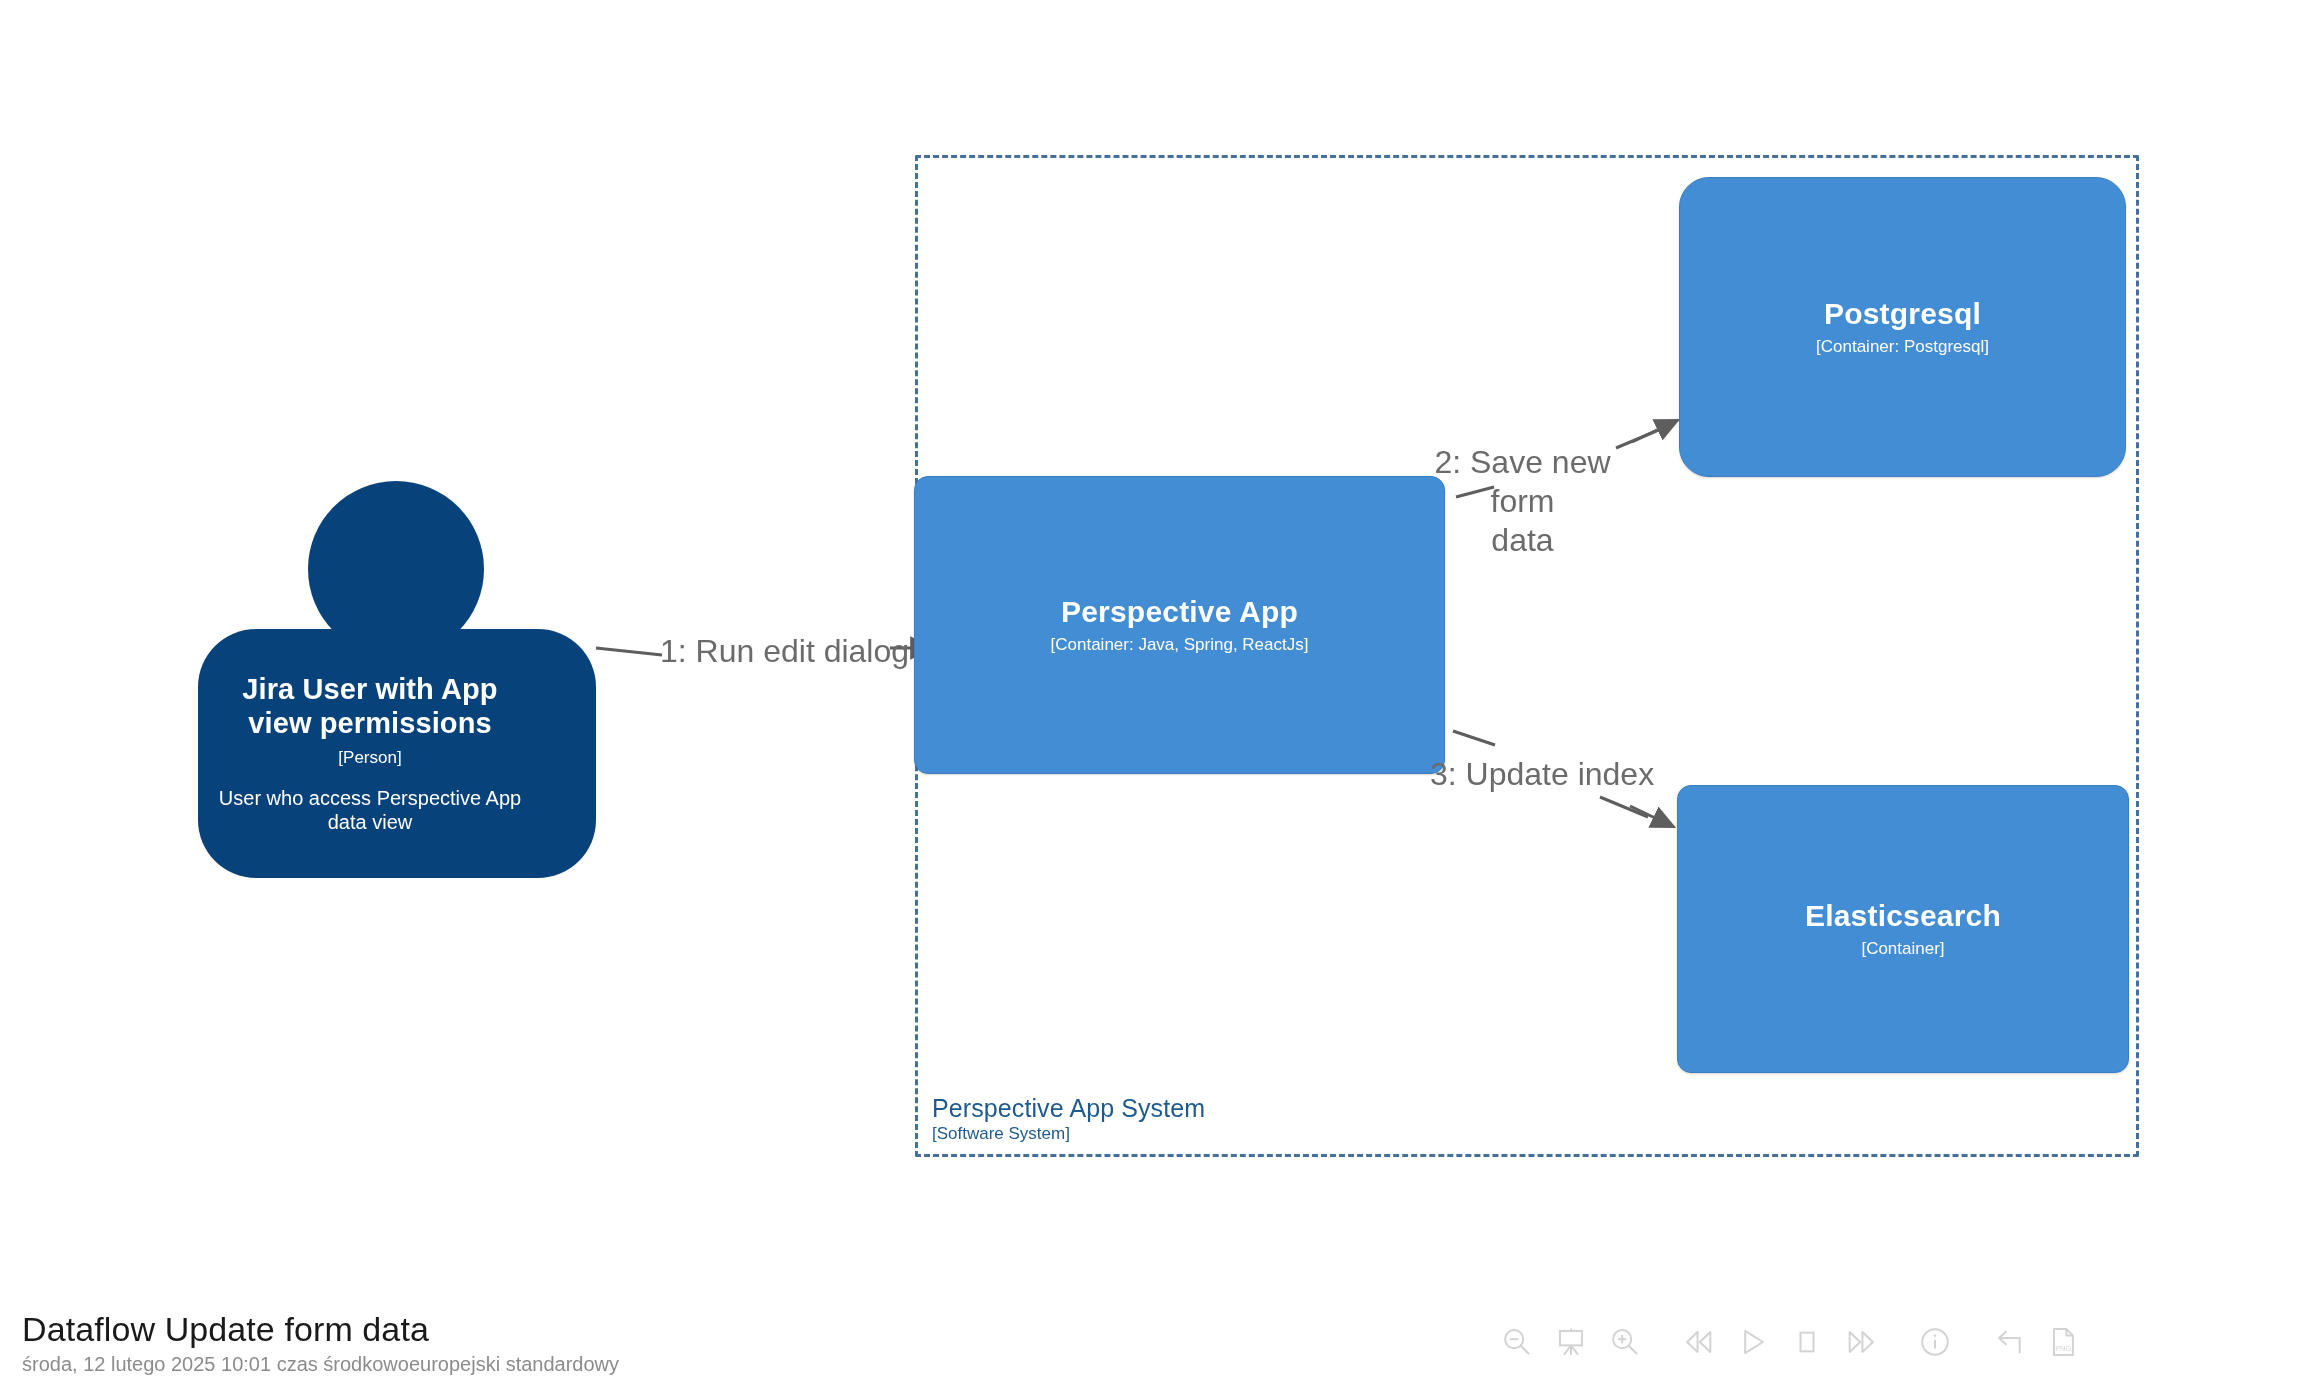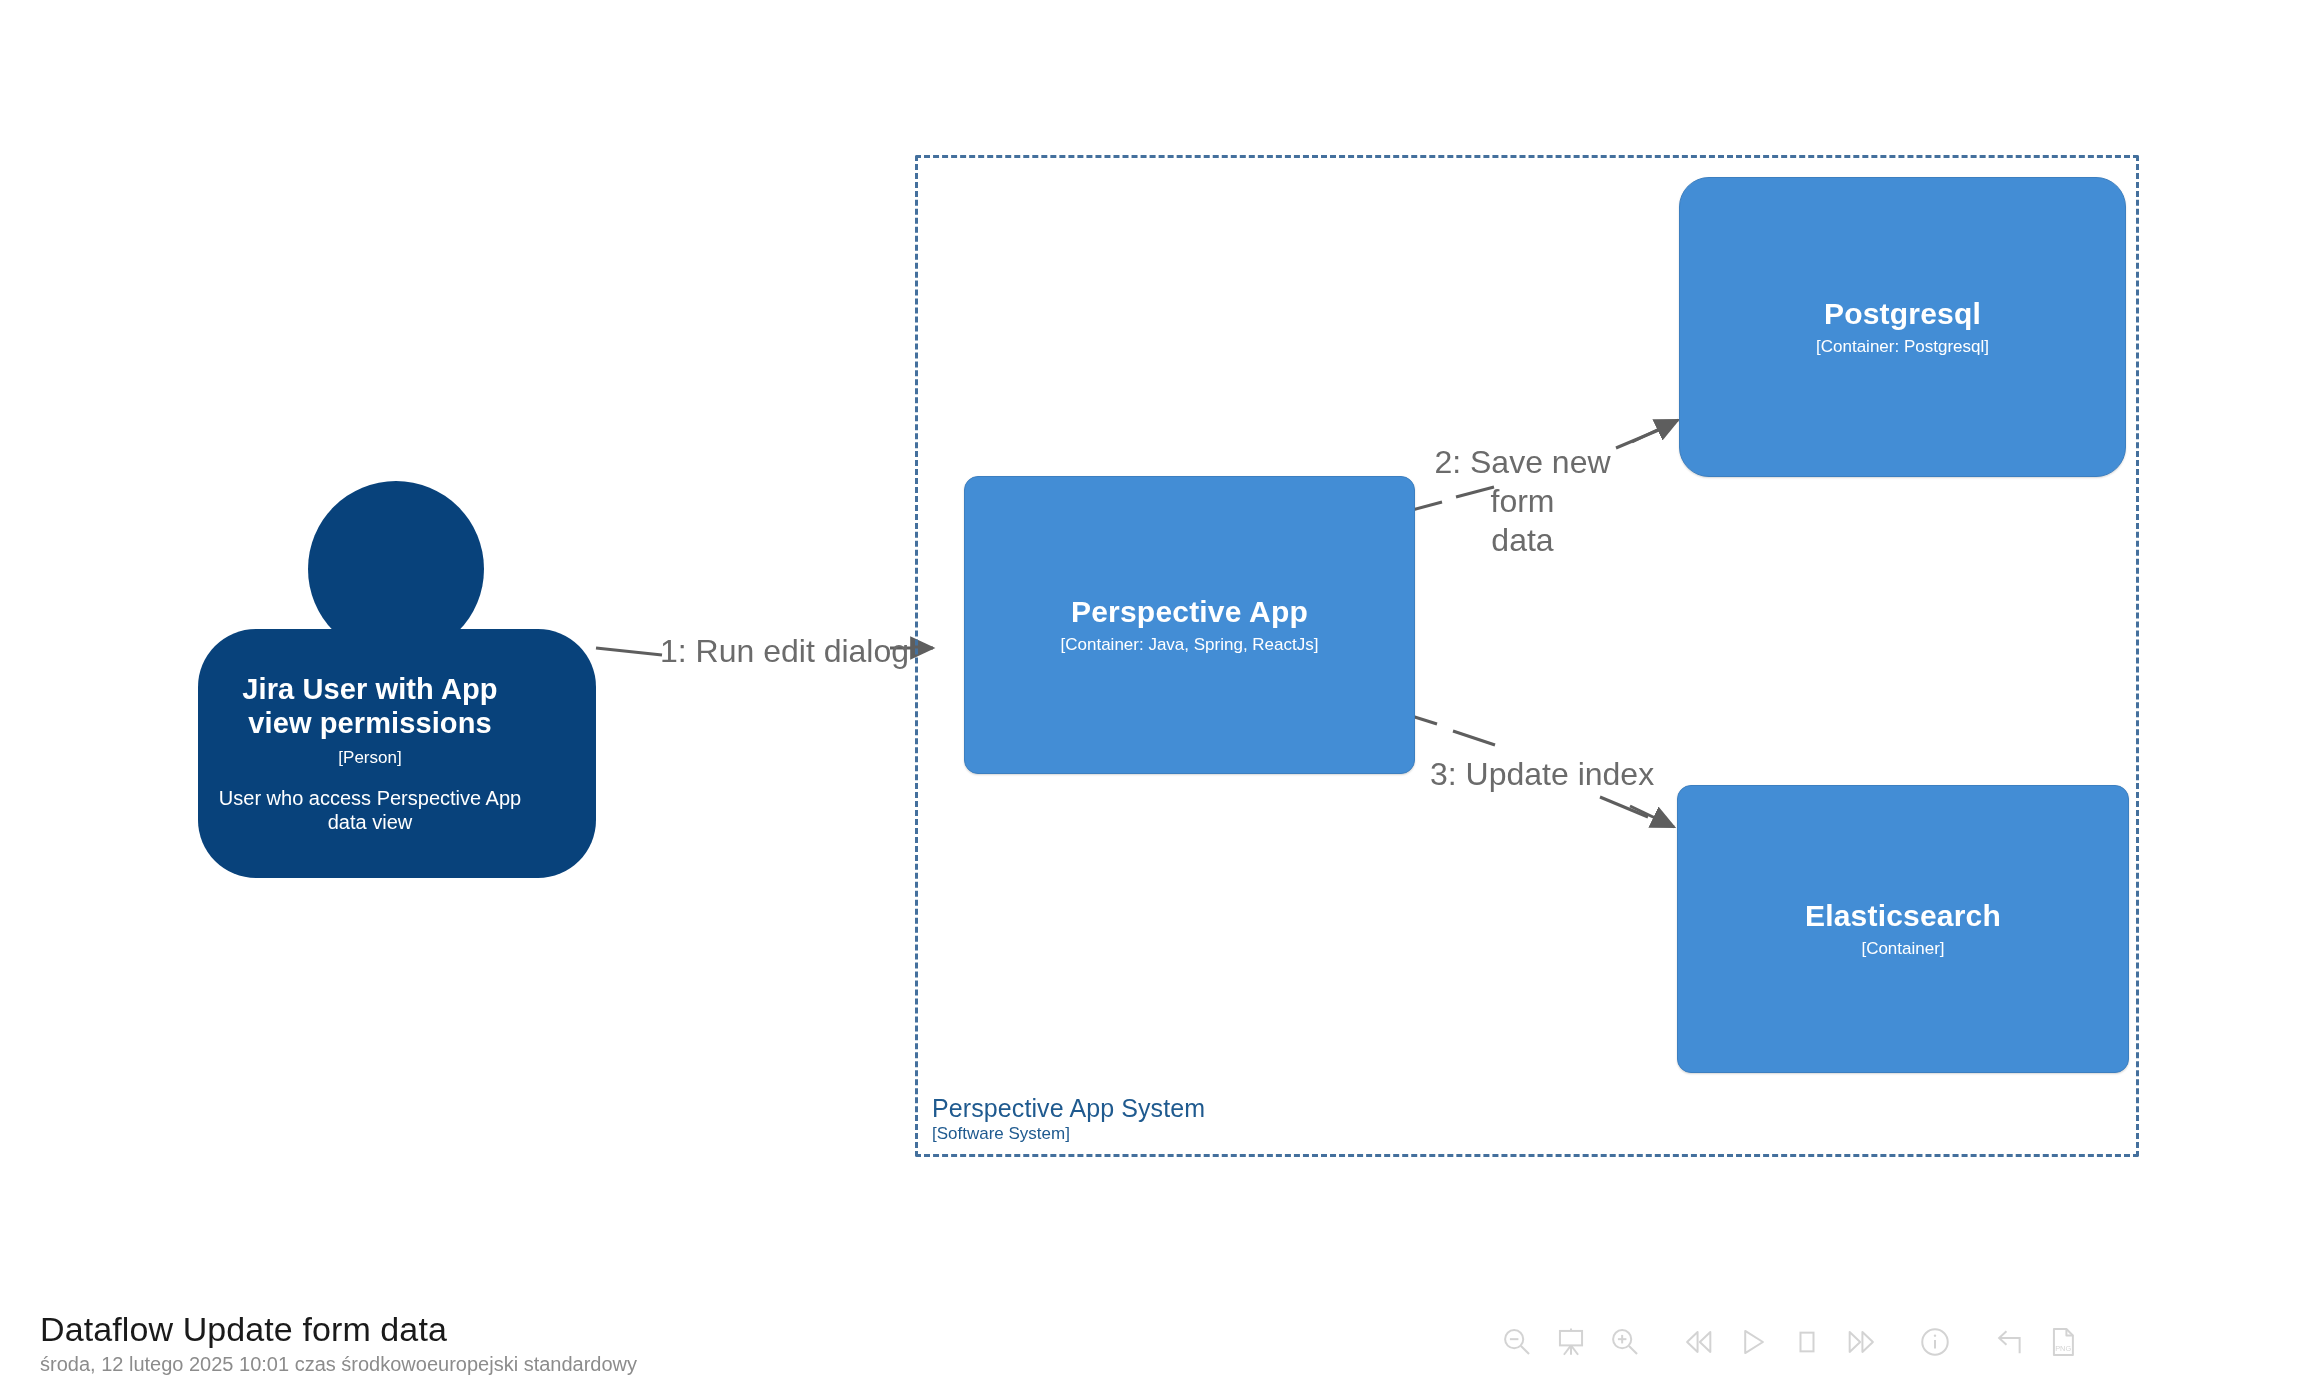--- a/index.html
+++ b/index.html
@@ -76,21 +76,21 @@
     line-height: 1.15;
     letter-spacing: 0.2px;
   }
   .node .n-tech {
     font-size: 17px;
     font-weight: normal;
     margin-top: 6px;
     line-height: 1.2;
   }
 
-  #node-app        { left: 964px;  top: 476px;  width: 451px; height: 298px; }
+  #node-app        { left: 914px;  top: 476px;  width: 531px; height: 298px; }
   #node-postgres   { left: 1679px; top: 177px;  width: 447px; height: 300px; border-radius: 30px; }
   #node-elastic    { left: 1677px; top: 785px;  width: 452px; height: 288px; }
 
   
   .person {
     position: absolute;
     left: 198px;
     top: 481px;
     width: 398px;
     height: 397px;
@@ -157,21 +157,20 @@
   }
   #edge-label-1 { left: 660px;  top: 632px; width: 230px; text-align: left; white-space: nowrap; }
   #edge-label-2 { left: 1415px; top: 443px; width: 215px; }
   #edge-label-3 { left: 1430px; top: 755px; width: 200px; white-space: nowrap; }
 
   
   .footer {
     position: absolute;
     left: 22px;
     top: 1310px;
-    margin-left: 18px;
   }
   .footer .f-title {
     display: block;
     font-size: 34px;
     color: #1a1a1a;
     line-height: 1.12;
     letter-spacing: 0.1px;
   }
   .footer .f-sub {
     display: block;

